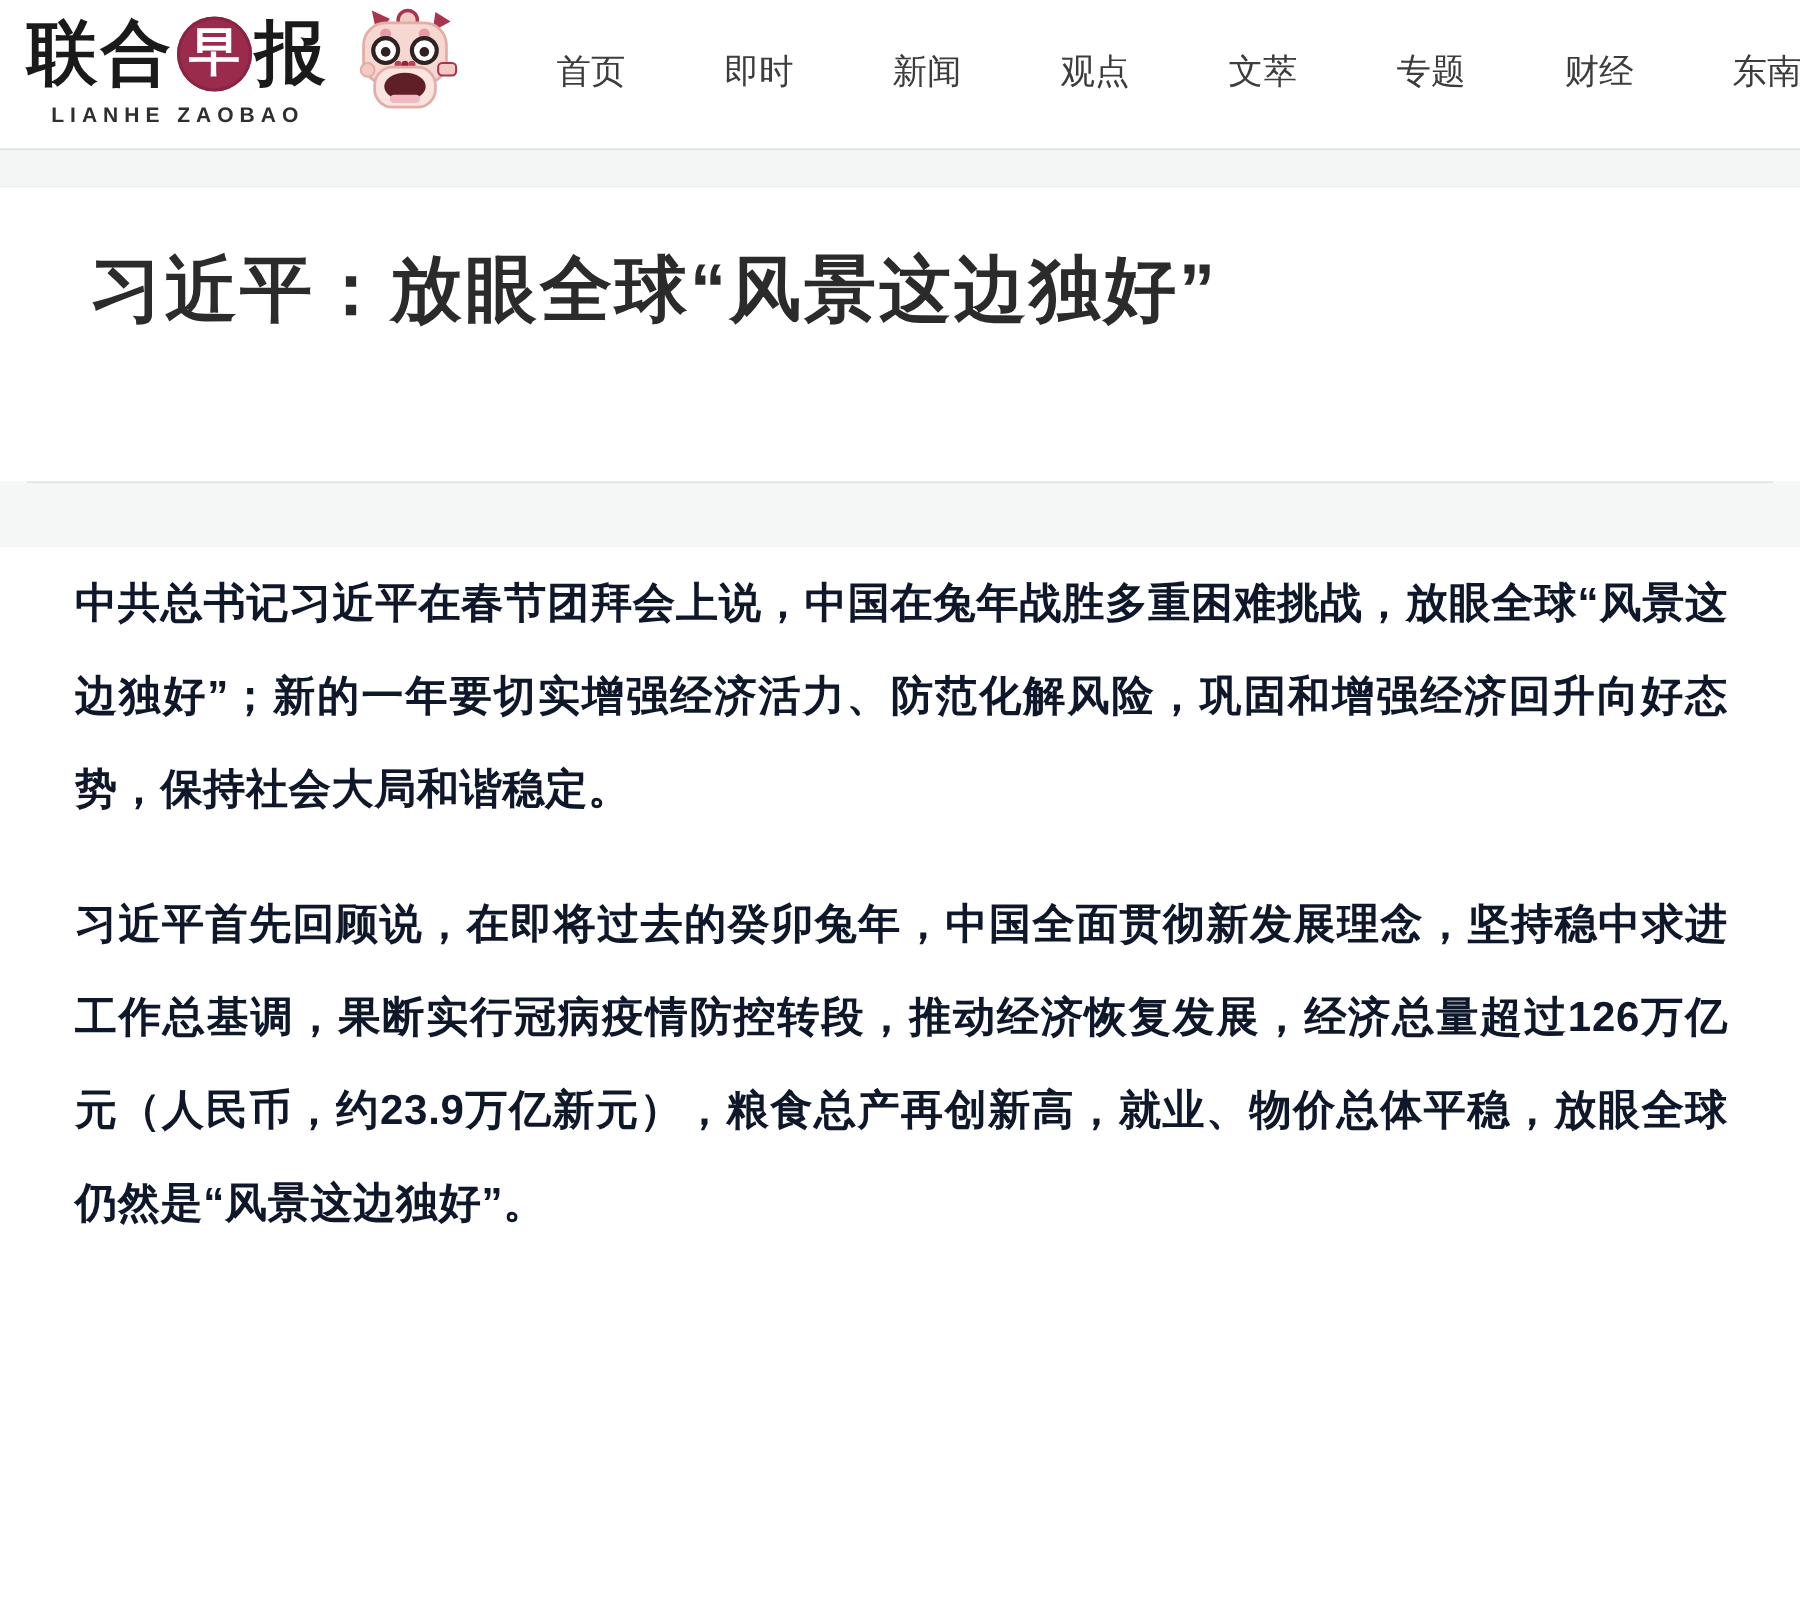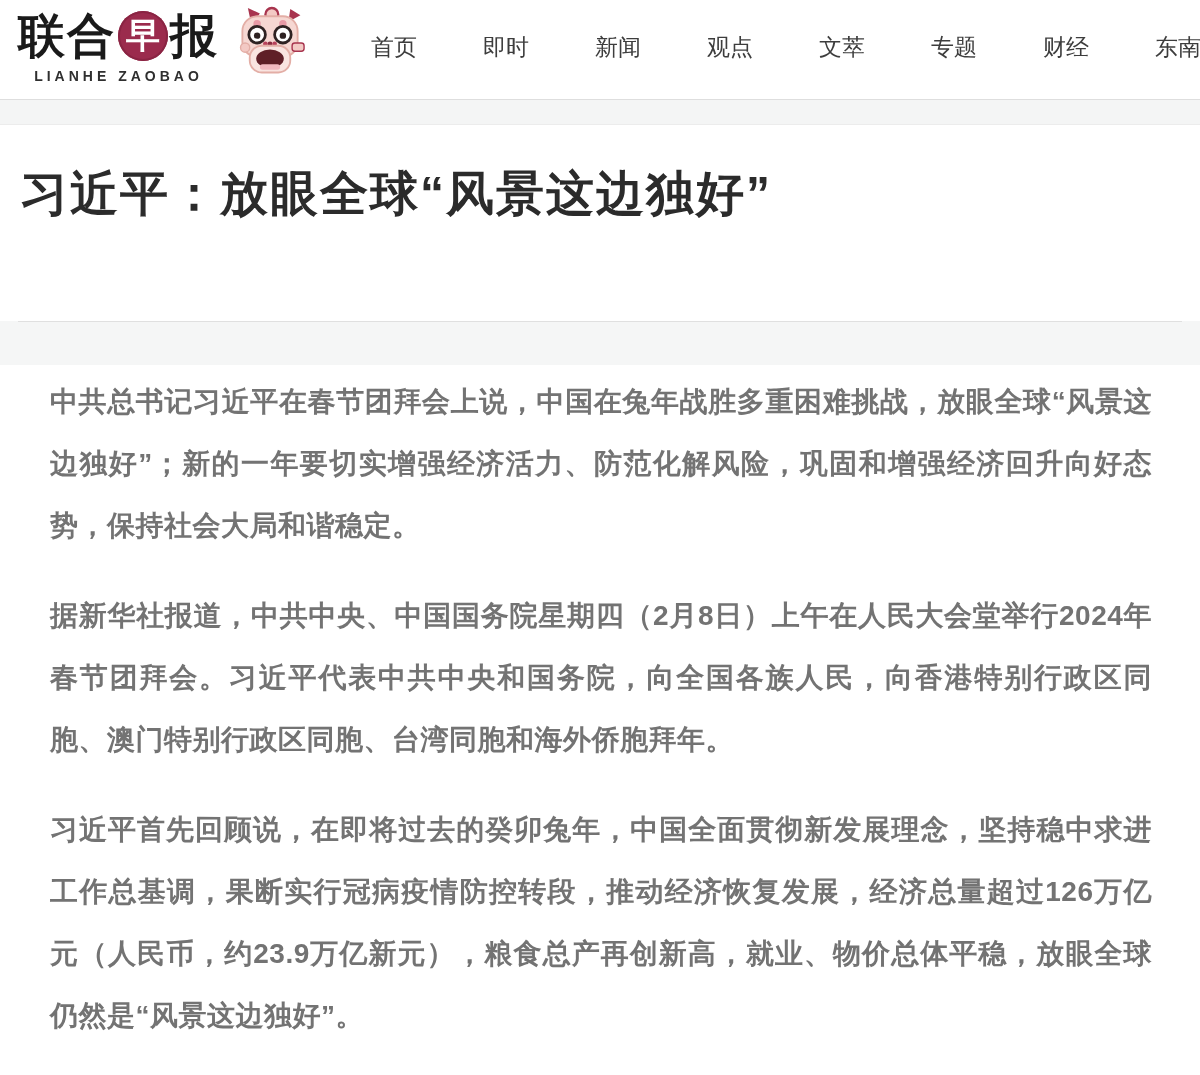--- a/index.html
+++ b/index.html
@@ -42,34 +42,34 @@
     font-size:23px;color:#3d3d3d;font-weight:500;
   }
   nav.main-nav .nav-item{cursor:pointer;}
 
   
   .band1{height:24px;background:#f4f5f5;border-bottom:1px solid #ececec;}
   .sep{height:44px;background:#f5f6f6;}
   .sep-line{margin:0 18px;border-top:1px solid #e0e0e0;}
 
   
-  .title-sec{background:#fff;padding:38px 48px 0 20px;height:158px;box-sizing:content-box;}
+  .title-sec{background:#fff;padding:38px 48px 0 60px;height:158px;box-sizing:content-box;}
   h1.article-title{
     margin:0;font-size:48px;line-height:62px;font-weight:900;
     color:#2b2b2b;letter-spacing:2px;
   }
   .pub{
     margin-top:52px;font-size:22px;color:#8a8a8a;letter-spacing:1px;
   }
 
   
   main.article-body{padding:6px 48px 0 50px;background:#fff;}
   main.article-body p{
     margin:0 0 28px 0;font-size:28px;line-height:62px;font-weight:600;
-    color:#737373;letter-spacing:0.5px;text-align:justify;
+    color:#0f172a;letter-spacing:0.5px;text-align:justify;
   }
 </style>
 </head>
 <body>
 
 <div class="page">
 
   <header class="site-header">
 
     <div class="logo">
@@ -123,17 +123,16 @@
   <section class="title-sec">
     <h1 class="article-title">习近平：放眼全球“风景这边独好”</h1>
   </section>
 
   <div class="sep">
     <div class="sep-line"></div>
   </div>
 
   <main class="article-body">
     <p>中共总书记习近平在春节团拜会上说，中国在兔年战胜多重困难挑战，放眼全球“风景这边独好”；新的一年要切实增强经济活力、防范化解风险，巩固和增强经济回升向好态势，保持社会大局和谐稳定。</p>
-    <p>据新华社报道，中共中央、中国国务院星期四（2月8日）上午在人民大会堂举行2024年春节团拜会。习近平代表中共中央和国务院，向全国各族人民，向香港特别行政区同胞、澳门特别行政区同胞、台湾同胞和海外侨胞拜年。</p>
     <p>习近平首先回顾说，在即将过去的癸卯兔年，中国全面贯彻新发展理念，坚持稳中求进工作总基调，果断实行冠病疫情防控转段，推动经济恢复发展，经济总量超过126万亿元（人民币，约23.9万亿新元），粮食总产再创新高，就业、物价总体平稳，放眼全球仍然是“风景这边独好”。</p>
   </main>
 
 </div>
 
 </body></html>

